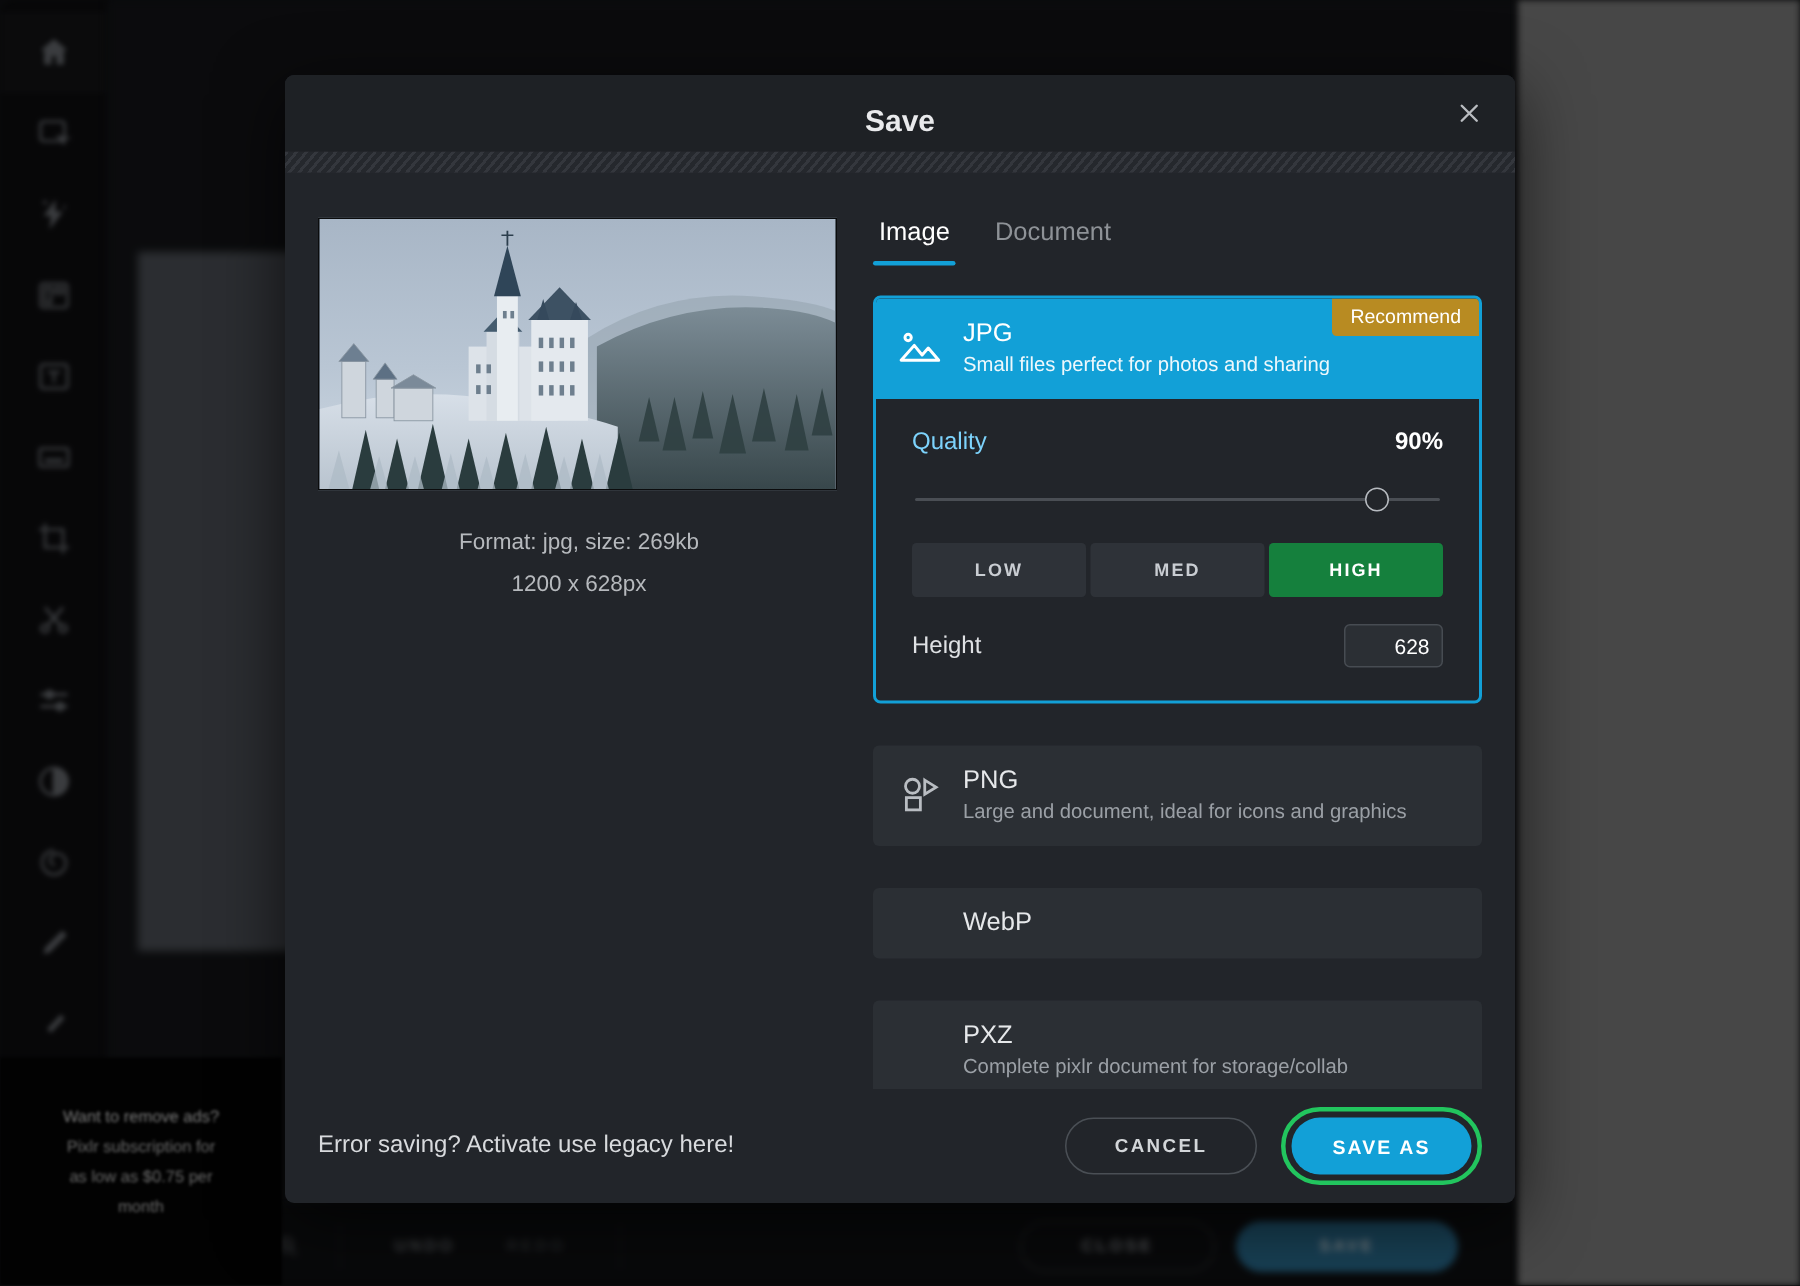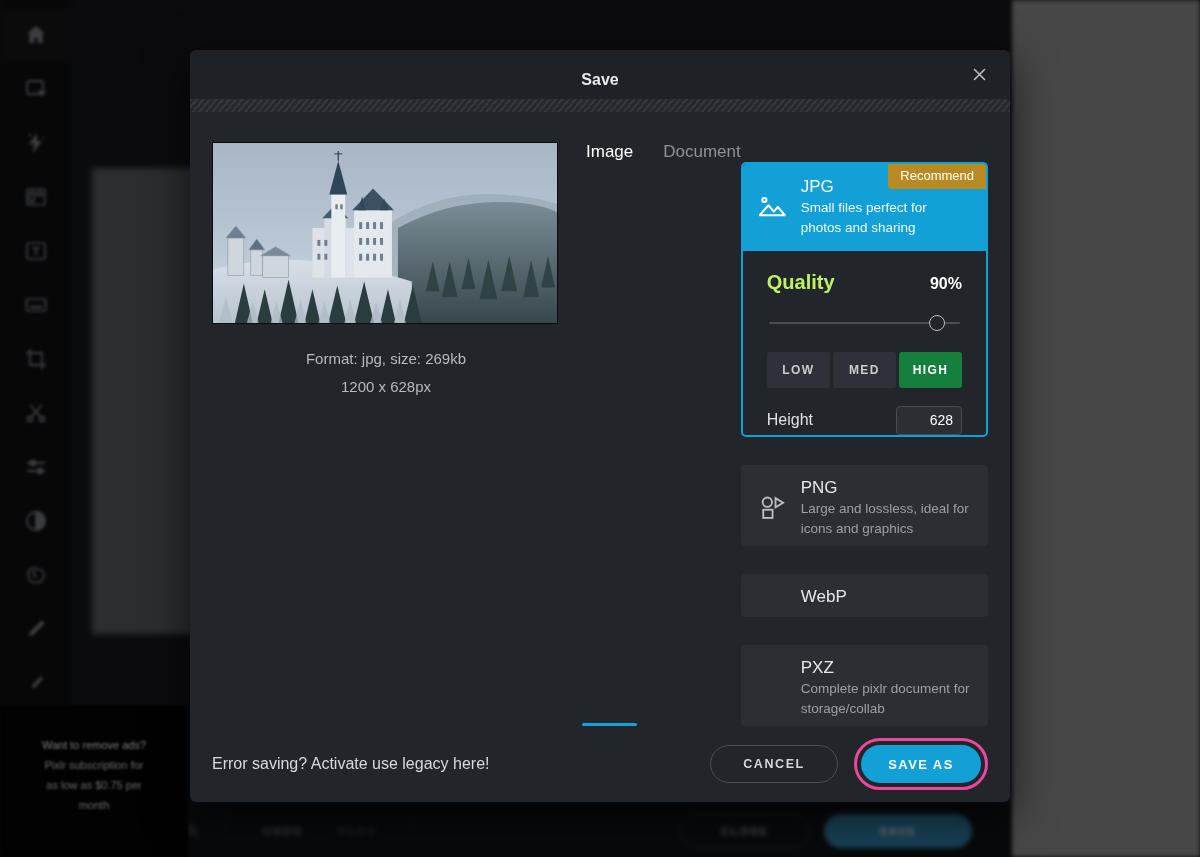--- a/index.html
+++ b/index.html
@@ -134,21 +134,21 @@
   }
 
   .modal-header {
     position: relative;
     height: 52px;
     background: #1e2125;
     display: flex; align-items: center; justify-content: center;
   }
   .modal-title {
     color: #e9eaec;
-    font-size: 16px;
+    font-size: 20px;
     font-weight: bold;
     margin-top: 11px;
   }
   .modal-close {
     position: absolute;
     right: 14px; top: 50%;
     transform: translateY(-50%);
     width: 34px; height: 34px;
     display: flex; align-items: center; justify-content: center;
     color: #b9bcc0;
@@ -188,21 +188,21 @@
     text-align: center;
     color: #b6b9bd;
     font-size: 15px;
     line-height: 28px;
   }
 
   
   .castle-svg { width: 100%; height: 100%; display: block; }
 
   
-  .options-col { flex: 1 1 auto; display: flex; flex-direction: row; min-width: 0; }
+  .options-col { flex: 1 1 auto; display: flex; flex-direction: column; min-width: 0; }
 
   .tabs { display: flex; gap: 30px; padding-left: 4px; }
   .tab {
     position: relative;
     padding-bottom: 12px;
     font-size: 17px;
     color: #8e9297;
     cursor: pointer;
     white-space: nowrap;
   }
@@ -256,21 +256,21 @@
     padding: 4px 12px 5px 12px;
     border-radius: 0 0 0 3px;
     line-height: 16px;
   }
 
   .fmt-panel { padding: 20px 24px 22px 24px; }
 
   .row-quality {
     display: flex; align-items: baseline; justify-content: space-between;
   }
-  .q-label { font-size: 20px; color: #bef264; font-weight: bold; }
+  .q-label { font-size: 16px; color: #7dd3fc; }
   .q-value { font-size: 16px; color: #fff; font-weight: bold; }
 
   .slider {
     position: relative;
     margin: 20px 2px 0 2px;
     height: 18px;
   }
   .slider-track {
     position: absolute; left: 0; right: 0; top: 8px;
     height: 2px; background: #4a4e54; border-radius: 1px;
@@ -343,21 +343,21 @@
     border: 1px solid #4a4f55;
     border-radius: 19px;
     background: transparent;
     color: #d3d6d9;
     font-size: 12.5px; font-weight: bold; letter-spacing: 1.6px;
     font-family: "Liberation Sans", sans-serif;
     cursor: pointer;
   }
   .btn-saveas-wrap {
     padding: 4px;
-    border: 3px solid #ec4899;
+    border: 3px solid #22c55e;
     border-radius: 26px;
     line-height: 0;
   }
   .btn-saveas {
     width: 120px; height: 38px;
     border: none;
     border-radius: 19px;
     background: #12a0d7;
     color: #fff;
     font-size: 13px; font-weight: bold; letter-spacing: 1.4px;
@@ -677,21 +677,21 @@
             <div class="fmt-head">
               <div class="fmt-icon muted">
                 <svg viewBox="0 0 24 24" fill="none" stroke="currentColor" stroke-width="1.6">
                     <circle cx="8" cy="7" r="4"></circle>
                     <path d="M15 3.5 21.5 7.5 15 11.5z"></path>
                     <rect x="4.5" y="13.5" width="8" height="7"></rect>
                   </svg>
               </div>
               <div class="fmt-text">
                 <div class="fmt-name">PNG</div>
-                <div class="fmt-desc">Large and lossless, ideal for icons and graphics</div>
+                <div class="fmt-desc">Large and document, ideal for icons and graphics</div>
               </div>
             </div>
           </div>
 
           <div class="fmt-card">
             <div class="fmt-head">
               <div class="fmt-icon empty"></div>
               <div class="fmt-text">
                 <div class="fmt-name">WebP</div>
               </div>

